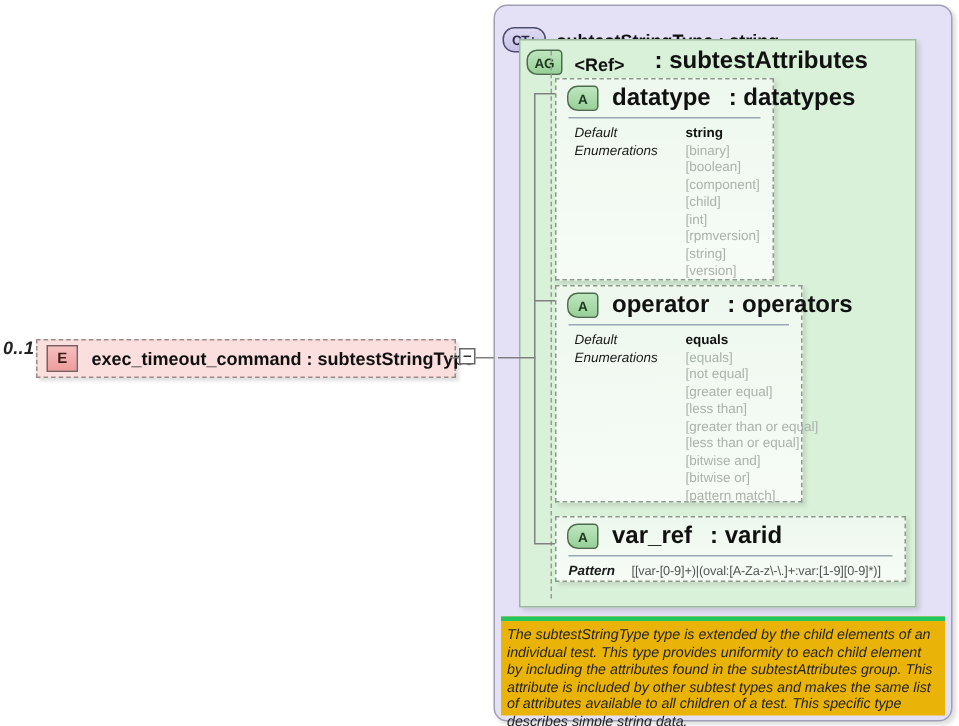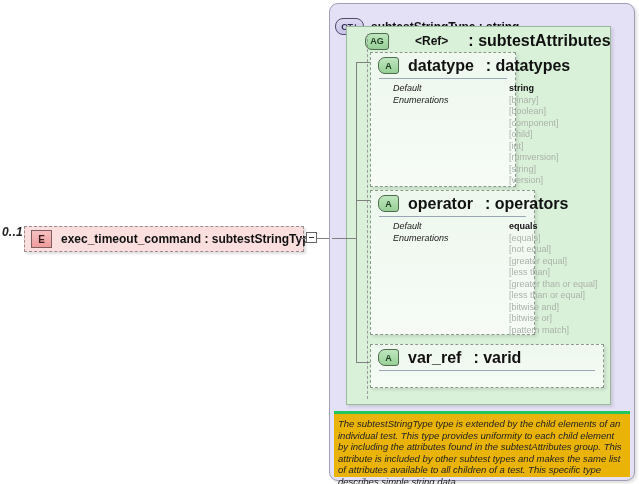--- a/index.html
+++ b/index.html
@@ -154,41 +154,41 @@
     top: 26px;
     width: 265px;
     height: 379px;
     background: #d9f0d9;
     border: 1px solid #9cb89c;
     box-sizing: border-box;
     box-shadow: 2px 2px 3px rgba(0,0,0,0.12);
   }
   .ag-header {
     position: absolute;
-    left: 18px;
+    left: 4px;
     top: 5px;
     display: flex;
-    align-items: center;
+    align-items: flex-end;
   }
   .badge-ag {
     width: 22px;
     height: 15px;
     border: 1px solid #4d6b4d;
     border-radius: 7px 3px 3px 7px;
     background: linear-gradient(180deg,#bfe6bf 0%,#97d097 100%);
     font-size: 9px;
     font-weight: bold;
     color: #1d381d;
     display: flex;
     align-items: center;
     justify-content: center;
     flex: none;
   }
   .ag-ref {
-    margin-left: 26px;
+    margin-left: 8px;
     font-size: 12px;
     font-weight: bold;
     color: #111;
     white-space: nowrap;
   }
   .ag-type {
     margin-left: 20px;
     font-size: 16px;
     font-weight: bold;
     color: #111;
@@ -263,25 +263,24 @@
   }
   .attr-rule {
     position: absolute;
     left: 8px;
     right: 8px;
     height: 1px;
     background: #9aa8b5;
   }
   .facet-area {
     position: absolute;
-    left: 22px;
+    left: 12px;
     top: 30px;
     right: 6px;
     display: flex;
-    gap: 42px;
   }
   .facet-labels {
     width: 74px;
     flex: none;
   }
   .facet-label {
     font-size: 9px;
     font-style: italic;
     color: #1a1a1a;
     line-height: 11.5px;
@@ -442,19 +441,23 @@
     </div>
   </div>
 
   <div class="attr-box" style="left:370px;top:344px;width:234px;height:44px;">
     <div class="attr-head">
       <span class="badge-a">A</span>
       <span class="attr-name">var_ref</span>
       <span class="attr-type">: varid</span>
     </div>
     <div class="attr-rule" style="top:25px;"></div>
+    <div class="pattern-row">
+      <span class="pattern-label">Pattern</span>
+      <span class="pattern-value">[[var-[0-9]+)|(oval:[A-Za-z\-\.]+:var:[1-9][0-9]*)]</span>
+    </div>
   </div>
 
   <div class="desc-box">
     <div class="desc-text">The subtestStringType type is extended by the child elements of an individual test.  This type provides uniformity to each child element by including the attributes found in the subtestAttributes group.  This attribute is included by other subtest types and makes the same list of attributes available to all children of a test.  This specific type describes simple string data.</div>
   </div>
 
 </div>
 
 </body></html>

